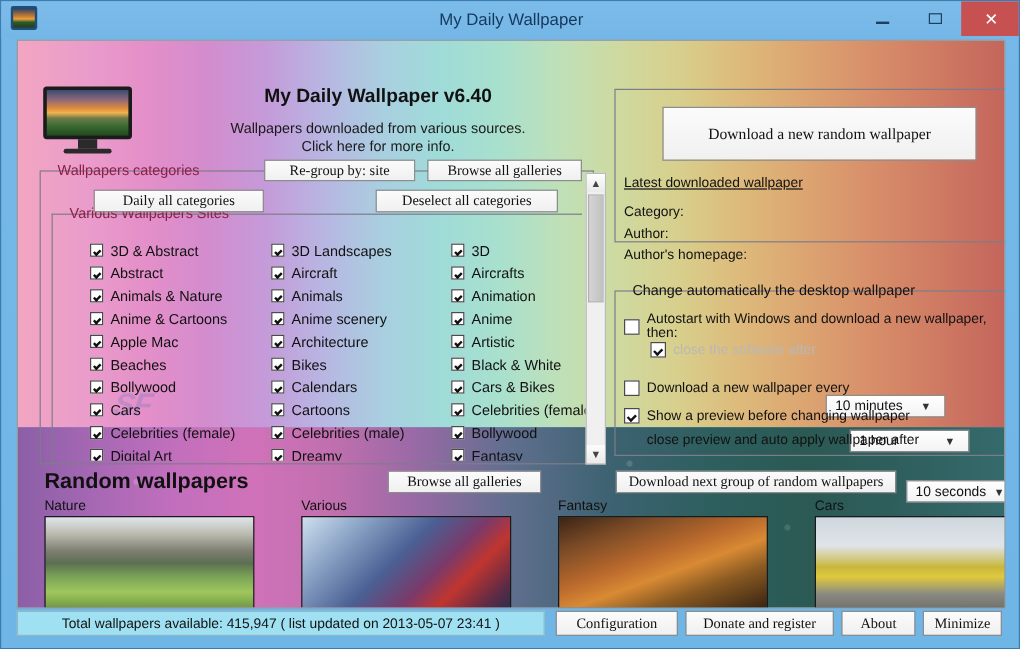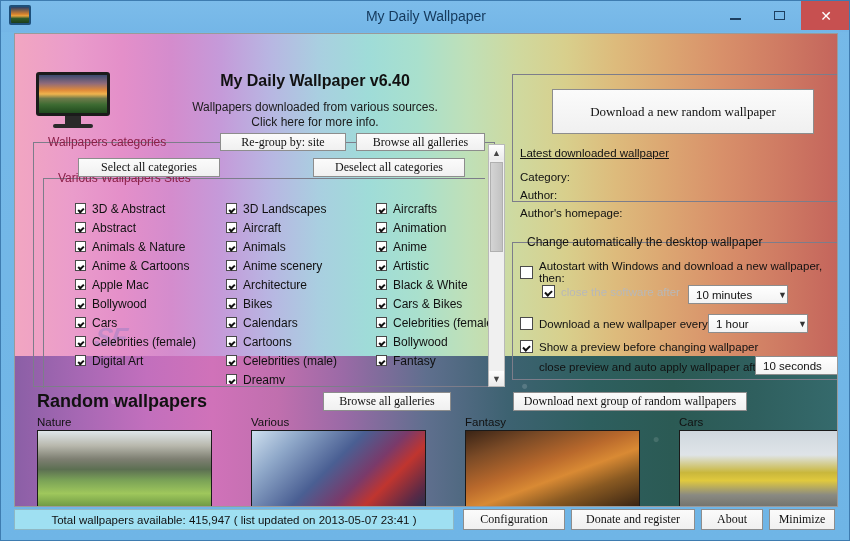--- a/index.html
+++ b/index.html
@@ -187,21 +187,22 @@
   #auto-fs .legend { color:#111; }
 
   .opt-row { position:absolute; display:flex; align-items:center; font-size:11.5px; color:#111; }
   .disabled-lbl { color:#b8b8b8; }
 
   .sel {
     background: linear-gradient(180deg,#ffffff 0%,#f3f3f3 100%);
     border:1px solid #8d8d8d;
     font-size:11.5px; color:#111;
     display:flex; align-items:center; justify-content:space-between;
-    padding:0 0 0 7px;
+    padding:0 11px 0 7px;
+    margin-top:44px;
   }
   .sel .chev { font-size:9px; color:#333; }
 
   
   .rw-title {
     position:absolute; left:22px; top:357px;
     font-size:18px; font-weight:bold; color:#111;
   }
   #browse-gal-btn { position:absolute; left:308px; top:358px; width:128px; height:19px; }
   #dl-next-btn { position:absolute; left:498px; top:358px; width:234px; height:19px; }
@@ -282,21 +283,21 @@
 
     <div class="fs" id="cats-fs">
       <div class="legend">Wallpapers categories</div>
     </div>
     <div class="fs" id="sites-fs">
       <div class="legend">Various Wallpapers Sites</div>
     </div>
 
     <button class="btn" id="regroup-btn">Re-group by: site</button>
     <button class="btn" id="browse-top-btn">Browse all galleries</button>
-    <button class="btn" id="select-all-btn">Select all categories</button>
+    <button class="btn" id="select-all-btn">Daily all categories</button>
     <button class="btn" id="deselect-all-btn">Deselect all categories</button>
 
     <div class="catlist">
       <div class="catcol c1" id="col1">
           <div class="catrow">
             <span class="cb checked"></span>
             <span class="catlabel">3D &amp; Abstract</span>
           </div>
           <div class="catrow">
             <span class="cb checked"></span>
@@ -309,20 +310,24 @@
           <div class="catrow">
             <span class="cb checked"></span>
             <span class="catlabel">Anime &amp; Cartoons</span>
           </div>
           <div class="catrow">
             <span class="cb checked"></span>
             <span class="catlabel">Apple Mac</span>
           </div>
           <div class="catrow">
             <span class="cb checked"></span>
+            <span class="catlabel">Beaches</span>
+          </div>
+          <div class="catrow">
+            <span class="cb checked"></span>
             <span class="catlabel">Bollywood</span>
           </div>
           <div class="catrow">
             <span class="cb checked"></span>
             <span class="catlabel">Cars</span>
           </div>
           <div class="catrow">
             <span class="cb checked"></span>
             <span class="catlabel">Celebrities (female)</span>
           </div>
@@ -367,20 +372,24 @@
           <div class="catrow">
             <span class="cb checked"></span>
             <span class="catlabel">Celebrities (male)</span>
           </div>
           <div class="catrow">
             <span class="cb checked"></span>
             <span class="catlabel">Dreamy</span>
           </div>
         </div>
       <div class="catcol c3" id="col3">
+          <div class="catrow">
+            <span class="cb checked"></span>
+            <span class="catlabel">3D</span>
+          </div>
           <div class="catrow">
             <span class="cb checked"></span>
             <span class="catlabel">Aircrafts</span>
           </div>
           <div class="catrow">
             <span class="cb checked"></span>
             <span class="catlabel">Animation</span>
           </div>
           <div class="catrow">
             <span class="cb checked"></span>

